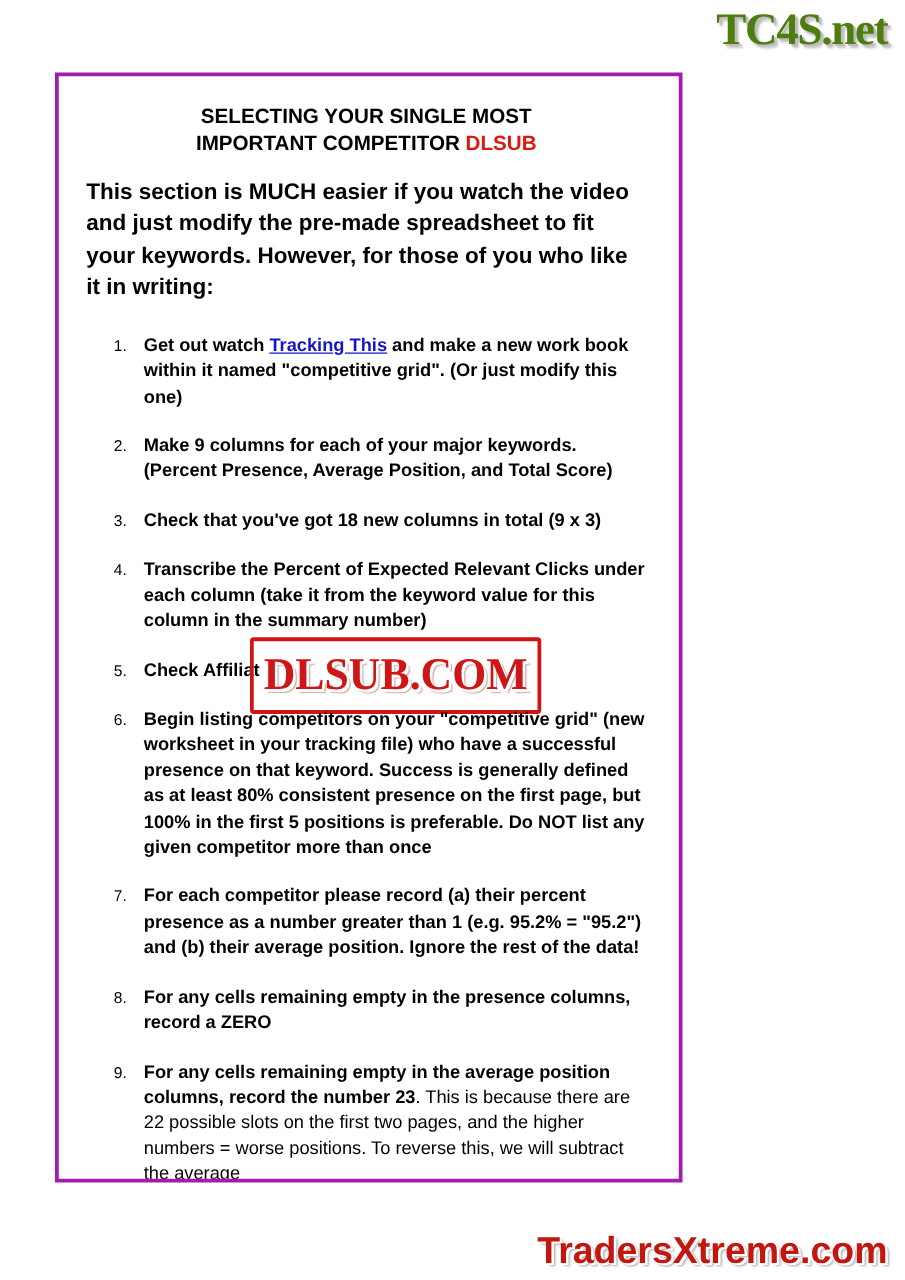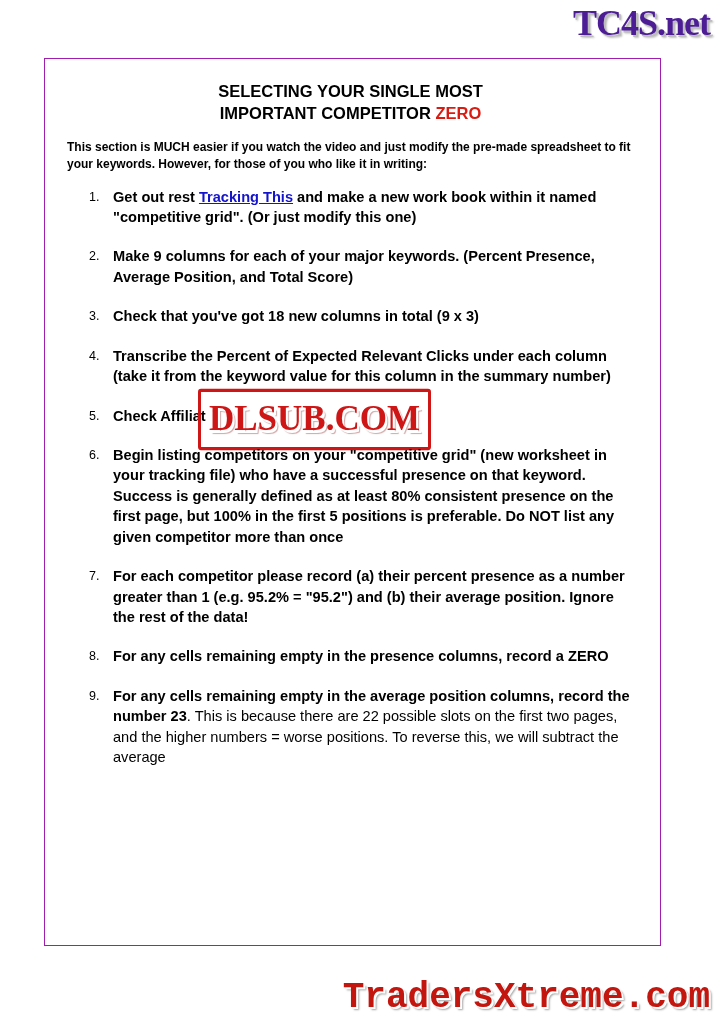--- a/index.html
+++ b/index.html
@@ -17,34 +17,34 @@
 
   
   .top-brand {
     position: absolute;
     top: 2px;
     right: 14px;
     font-family: "Liberation Serif", serif;
     font-weight: bold;
     font-size: 36px;
     letter-spacing: -1px;
-    color: #4c1d95;
+    color: #4d7c0f;
     text-shadow: 2px 2px 0 #bdbdbd, 3px 3px 2px rgba(0,0,0,0.25);
     white-space: nowrap;
   }
 
   
   .page {
     position: absolute;
     left: 44px;
     top: 58px;
-    width: 617px;
+    width: 502px;
     height: 888px;
     background: #ffffff;
-    border: 1px solid #a21caf;
+    border: 3px solid #a21caf;
     box-sizing: border-box;
     overflow: hidden;
   }
   .page-inner {
     padding: 22px 26px 0 22px;
   }
 
   .doc-title {
     text-align: center;
     font-weight: bold;
@@ -52,24 +52,24 @@
     color: #000;
     line-height: 1.32;
     margin: 0 0 14px 0;
   }
   .doc-title .cheat {
     color: #d91b12;
   }
 
   .intro {
     font-weight: bold;
-    font-size: 12px;
+    font-size: 18px;
     line-height: 1.42;
     color: #000;
-    margin: 0 0 14px 0;
+    margin: 0 0 24px 0;
   }
 
   ol.steps {
     margin: 0;
     padding-left: 46px;
     list-style: none;
     counter-reset: step;
   }
   ol.steps > li {
     position: relative;
@@ -119,47 +119,47 @@
     box-shadow: 3px 3px 0 rgba(255,255,255,0.9);
     white-space: nowrap;
     transform: scaleY(1.04);
   }
 
   
   .bottom-brand {
     position: absolute;
     bottom: 6px;
     right: 14px;
-    font-family: Liberation Mono, monospace;
+    font-family: Liberation Sans, sans-serif;
     font-weight: bold;
-    font-size: 36px;
+    font-size: 30px;
     color: #c2160f;
     text-shadow: 2px 2px 0 #ffffff, 3px 3px 2px rgba(0,0,0,0.35);
     white-space: nowrap;
     margin-left: 45px;
   }
 </style>
 </head>
 <body>
 
 <div class="top-brand">TC4S.net</div>
 
 <div class="page">
   <div class="page-inner">
 
     <h1 class="doc-title">
       <span>SELECTING YOUR SINGLE MOST</span><br>
-      <span>IMPORTANT COMPETITOR </span><span class="cheat">ZERO</span>
+      <span>IMPORTANT COMPETITOR </span><span class="cheat">DLSUB</span>
     </h1>
 
     <p class="intro">This section is MUCH easier if you watch the video and just modify the pre-made spreadsheet to fit your keywords.  However, for those of you who like it in writing:</p>
 
     <ol class="steps">
       <li>
-        <span>Get out rest </span><a class="inline-link" href="#">Tracking This</a><span> and make a new work book within it named "competitive grid".  (Or just modify this one)</span>
+        <span>Get out watch </span><a class="inline-link" href="#">Tracking This</a><span> and make a new work book within it named "competitive grid".  (Or just modify this one)</span>
       </li>
 
       <li>
         <span>Make 9 columns for each of your major keywords.  (Percent Presence, Average Position, and Total Score)</span>
       </li>
 
       <li>
         <span>Check that you've got 18 new columns in total (9 x 3)</span>
       </li>
 

